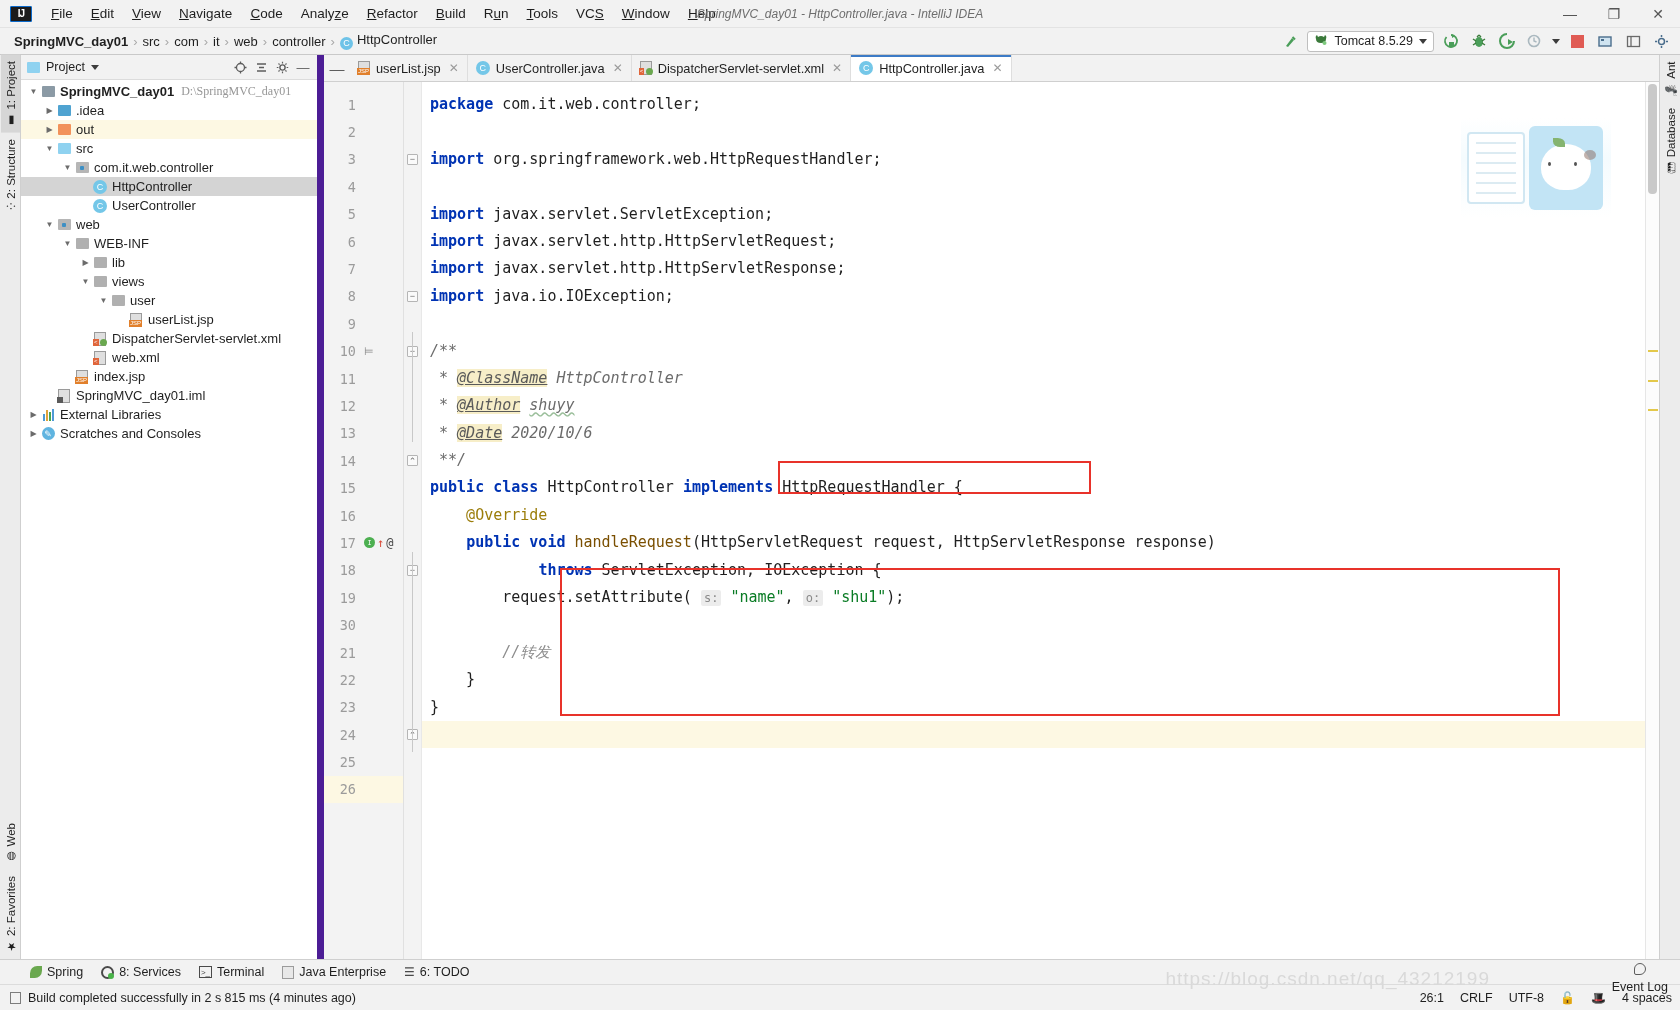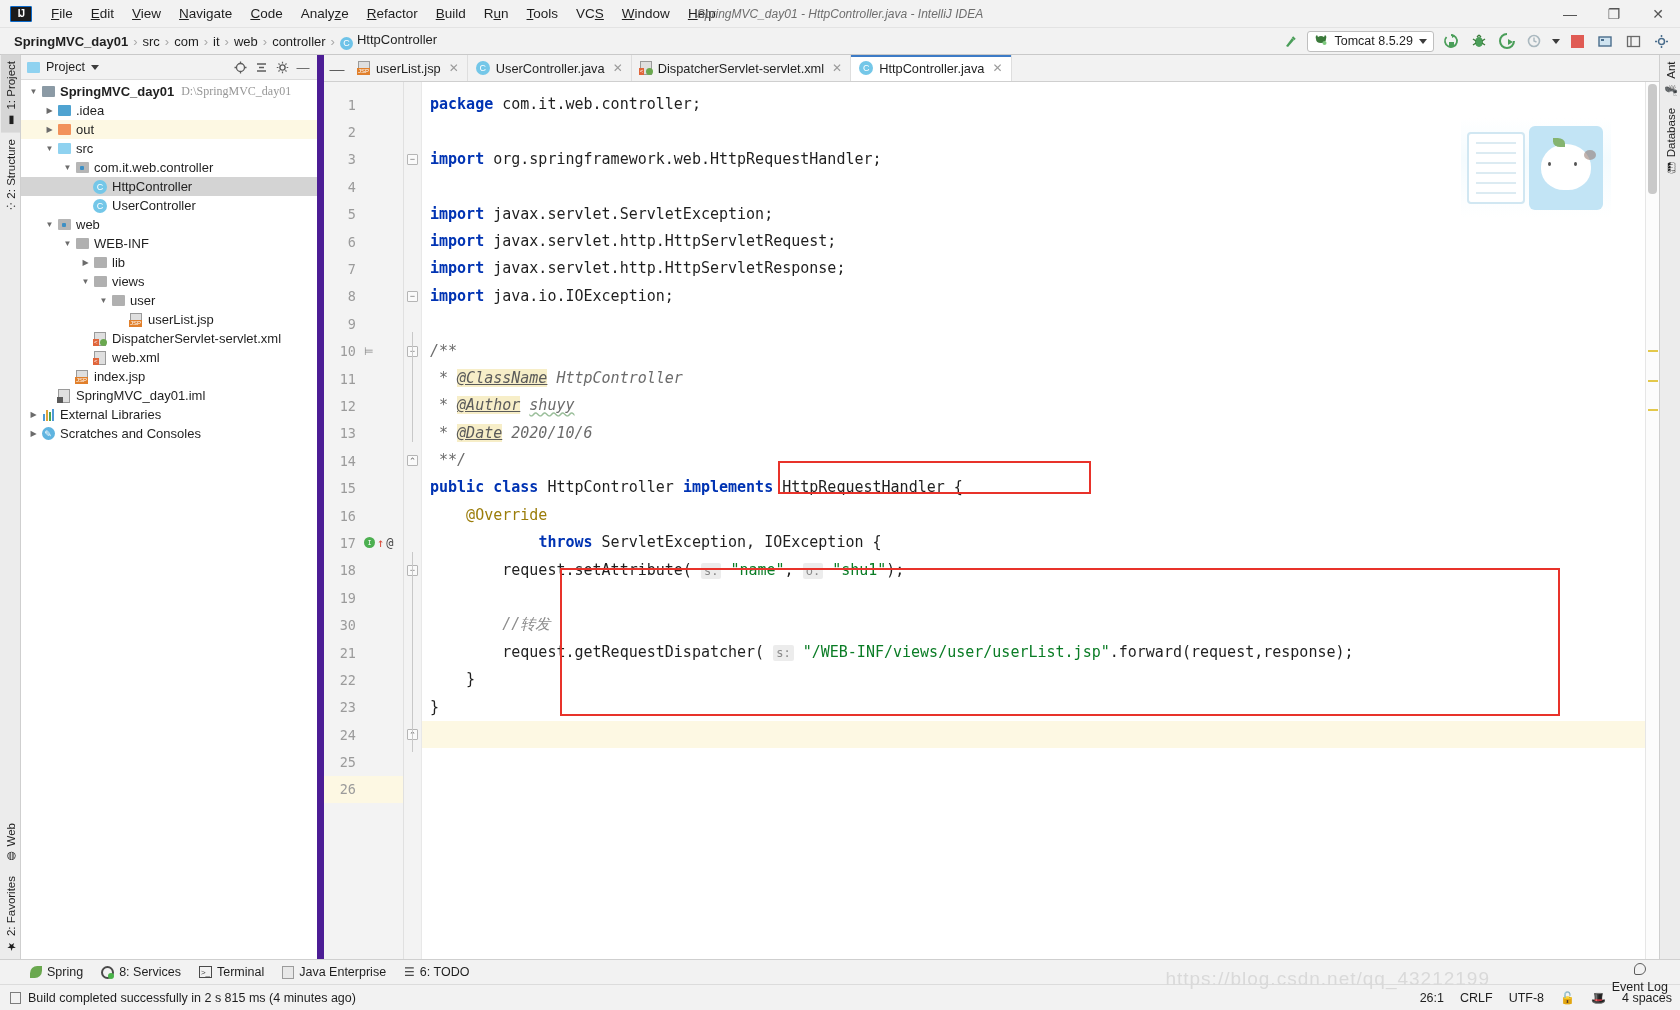--- a/index.html
+++ b/index.html
@@ -758,25 +758,25 @@
           <div class="cl"><span class="kw">import</span> <span>javax.servlet.http.HttpServletResponse;</span></div>
           <div class="cl"><span class="kw">import</span> <span>java.io.IOException;</span></div>
           <div class="cl"></div>
           <div class="cl"><span class="doc">/**</span></div>
           <div class="cl"><span class="doc"> * </span><span class="tag">@ClassName</span><span class="doc"> </span><span class="doc">HttpController</span></div>
           <div class="cl"><span class="doc"> * </span><span class="tag">@Author</span><span class="doc"> </span><span class="doc typo">shuyy</span></div>
           <div class="cl"><span class="doc"> * </span><span class="tag">@Date</span><span class="doc"> </span><span class="doc">2020/10/6</span></div>
           <div class="cl"><span class="doc"> **/</span></div>
           <div class="cl"><span class="kw">public</span> <span class="kw">class</span> <span>HttpController</span> <span class="kw">implements</span> <span>HttpRequestHandler {</span></div>
           <div class="cl"><span class="ann" style="padding-left:4ch">@Override</span></div>
+          <div class="cl">    <span class="kw">public</span> <span class="kw">void</span> <span style="color:#7a4f01">handleRequest</span><span>(HttpServletRequest request, HttpServletResponse response)</span></div>
           <div class="cl">            <span class="kw">throws</span> <span>ServletException, IOException {</span></div>
           <div class="cl">        <span>request.setAttribute( </span><span class="hint">s:</span> <span class="str">"name"</span><span>, </span><span class="hint">o:</span> <span class="str">"shu1"</span><span>);</span></div>
           <div class="cl"></div>
           <div class="cl">        <span class="cmt">//转发</span></div>
-          <div class="cl">        <span>request.getRequestDispatcher( </span><span class="hint">s:</span> <span class="str">"/WEB-INF/views/user/userList.jsp"</span><span>.forward(request,response);</span></div>
           <div class="cl"><span>    }</span></div>
           <div class="cl"><span>}</span></div>
           <div class="cl hl-line"></div>
 
           <div class="redbox" style="left:356px; top:379px; width:313px; height:33px;"></div>
           <div class="redbox" style="left:138px; top:486px; width:1000px; height:148px;"></div>
 
           <div class="wm">
             <div class="card">
                 <i></i>

